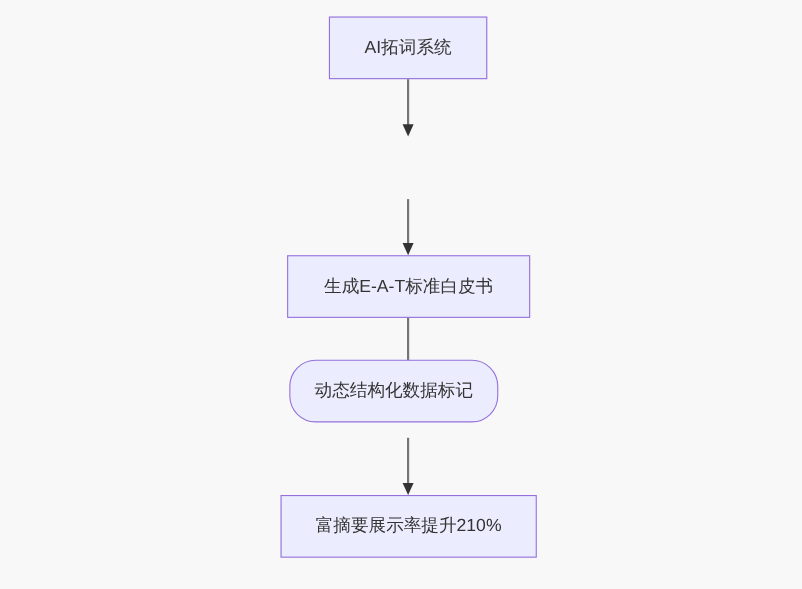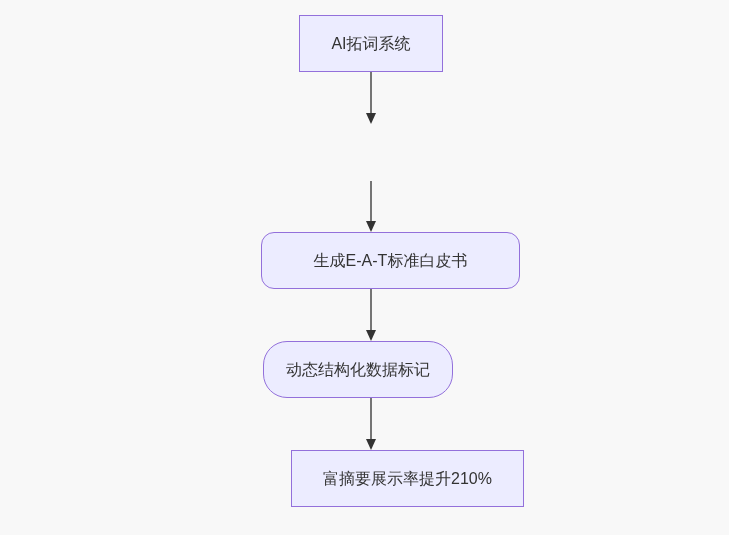--- a/index.html
+++ b/index.html
@@ -29,23 +29,23 @@
     justify-content: center;
   }
   .node-label {
     color: #333333;
     font-size: 16px;
     white-space: nowrap;
     line-height: 1;
   }
   .n1 { left: 299px; top: 15px;  width: 144px; }
   .n2 { left: 275px; top: 124px; width: 192px; }
-  .n3 { left: 261px; top: 232px; width: 259px; border-radius: 13px; }
-  .n4 { left: 263px; top: 341px; width: 190px; border-radius: 24px; }
-  .n5 { left: 255px; top: 450px; width: 233px; margin-left: 36px; }
+  .n3 { left: 261px; top: 232px; width: 221px; }
+  .n4 { left: 263px; top: 327px; width: 190px; border-radius: 24px; }
+  .n5 { left: 255px; top: 450px; width: 233px; }
 
   .edge {
     position: absolute;
     left: 364px;
     width: 14px;
   }
   .e1 { top: 72px;  height: 52px; }
   .e2 { top: 181px; height: 51px; }
   .e3 { top: 289px; height: 52px; }
   .e4 { top: 398px; height: 52px; }

